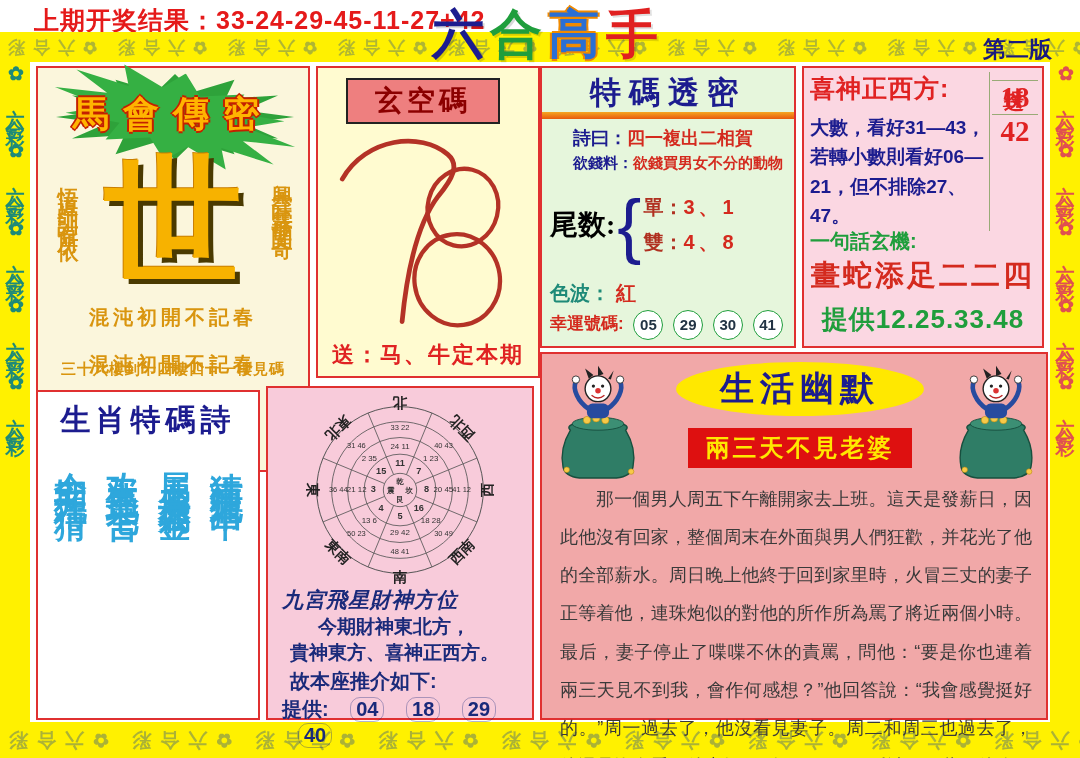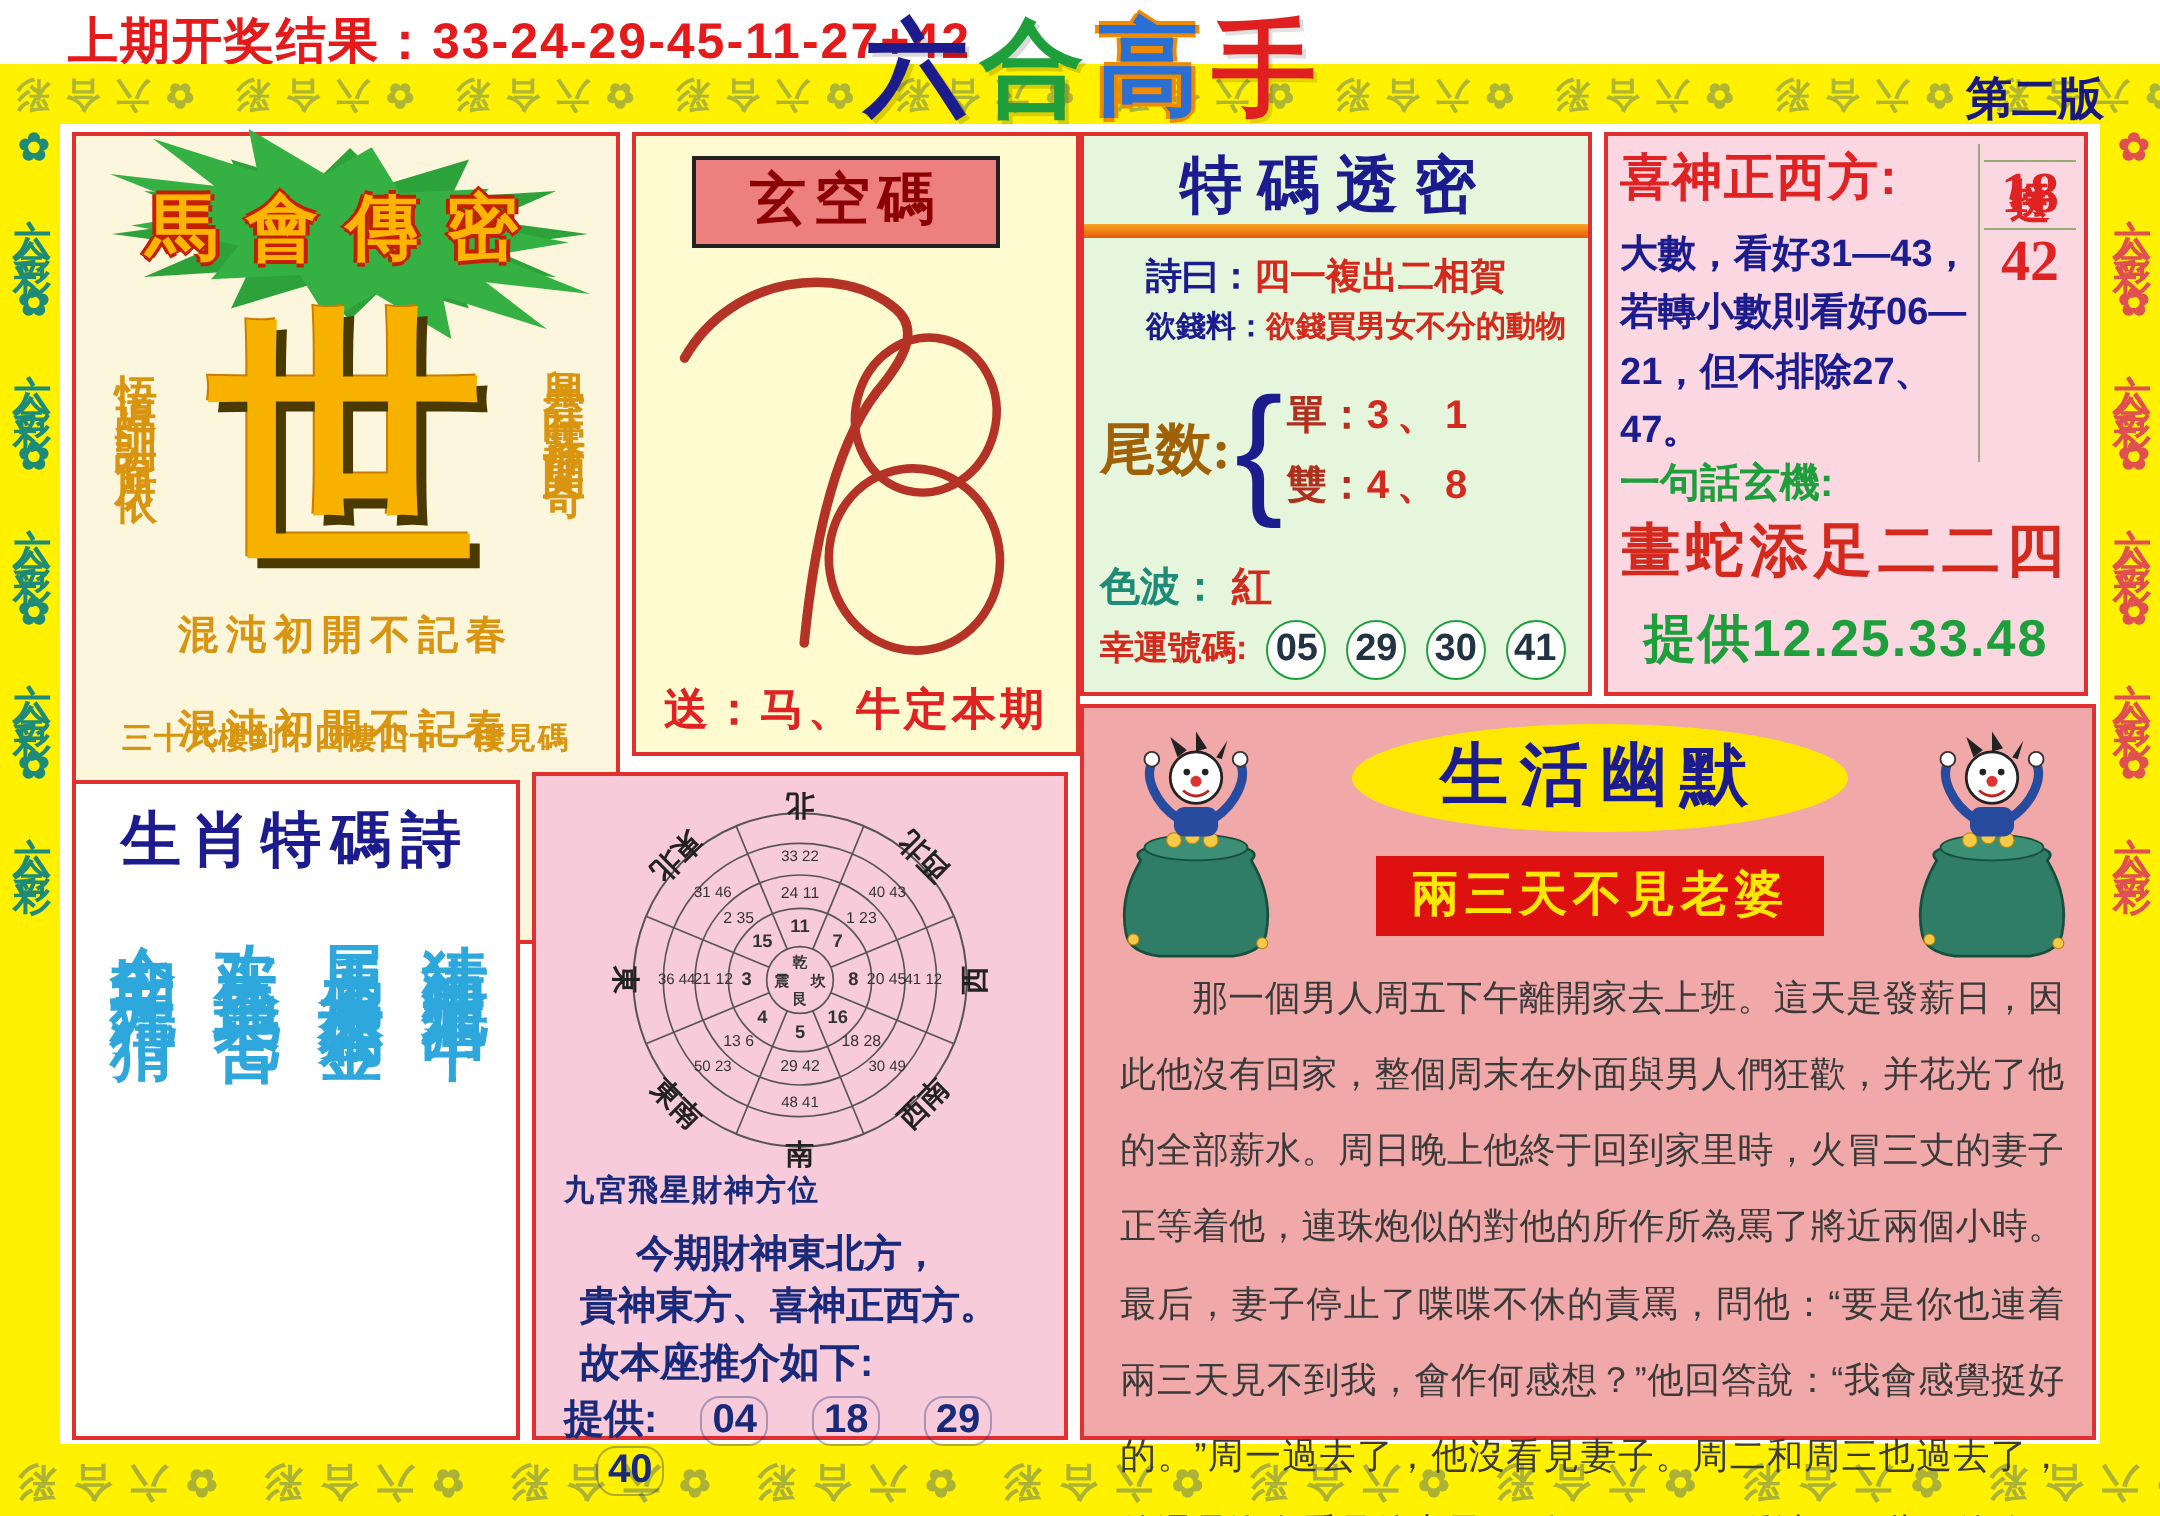--- a/index.html
+++ b/index.html
@@ -48,28 +48,28 @@
   .xk-svg{position:absolute;left:10px;top:52px;}
   .xk-bottom{position:absolute;left:0;top:272px;width:100%;text-align:center;font-size:22px;font-weight:bold;color:#E02222;letter-spacing:2px;}
   
   .toumi{left:510px;top:4px;width:256px;height:282px;background:#E6F6DC;}
   .tm-title{position:absolute;left:0;top:4px;width:100%;text-align:center;font-size:31px;font-weight:bold;color:#1C1C8F;letter-spacing:8px;font-family:"Liberation Serif",serif;}
   .tm-div{position:absolute;left:0;top:44px;width:100%;height:7px;background:linear-gradient(#F5A623,#E8590C);}
   .tm-row{position:absolute;left:8px;font-size:18px;font-weight:bold;white-space:nowrap;padding-left:23px;}
   .tm-r1{top:58px;} .tm-r2{top:86px;font-size:15px;}
   .lbl-navy{color:#1C1C8F;} .val-red{color:#D42A1E;}
   .weishu{position:absolute;left:8px;top:118px;display:flex;align-items:center;}
-  .ws-label{font-size:28px;font-weight:bold;color:#a16207;font-family:"Liberation Serif",serif;}
+  .ws-label{font-size:28px;font-weight:bold;color:#000000;font-family:"Liberation Serif",serif;}
   .ws-brace{font-size:72px;color:#1C1C8F;font-weight:normal;line-height:0.9;margin:0 2px;}
   .ws-line{font-size:20px;font-weight:bold;margin:8px 0;}
   .ws-line .z{color:#B03020;} .ws-line .n{color:#D42A1E;letter-spacing:4px;}
   .sebo{position:absolute;left:8px;top:212px;font-size:20px;font-weight:bold;}
   .sebo .lbl{color:#1E8A78;} .sebo .v{color:#D42A1E;margin-left:6px;}
   .lucky{position:absolute;left:8px;top:242px;font-size:17px;font-weight:bold;color:#D42A1E;white-space:nowrap;}
-  .circ{display:inline-block;width:28px;height:28px;border:1.5px solid #1F9E3C;border-radius:50%;text-align:center;line-height:28px;color:#234;font-size:19px;margin-left:5px;vertical-align:middle;background:#fff;}
+  .circ{display:inline-block;width:28px;height:28px;border:1.5px solid #1F9E3C;border-radius:50%;text-align:center;line-height:28px;color:#234;font-size:15px;margin-left:5px;vertical-align:middle;background:#fff;}
   
   .jinqi{left:772px;top:4px;width:242px;height:282px;background:#FBD7E2;}
   .jq-grid{position:absolute;left:6px;top:4px;right:4px;display:flex;}
   .jq-left{flex:1;}
   .jq-title{font-size:25px;font-weight:bold;color:#E02222;letter-spacing:1px;}
   .jq-body{margin-top:8px;font-size:19px;font-weight:bold;color:#1C1C8F;line-height:1.55;}
   .jq-right{width:46px;border-left:1.5px solid #9a7;padding-left:2px;margin-left:2px;text-align:center;}
   .tesong{writing-mode:vertical-rl;font-size:20px;font-weight:bold;color:#E02222;letter-spacing:4px;margin:0 auto;}
   .jq-num{font-size:29px;font-weight:bold;color:#E02222;font-family:"Liberation Serif",serif;border-top:1.5px solid #9a7;}
   .jq-xlabel{position:absolute;left:6px;top:160px;font-size:20px;font-weight:bold;color:#1F9E3C;}
@@ -77,21 +77,21 @@
   .jq-tigong{position:absolute;left:0;top:234px;width:100%;text-align:center;font-size:26px;font-weight:bold;color:#1F9E3C;letter-spacing:1px;}
   
   .zodiac{left:6px;top:328px;width:224px;height:330px;background:#fff;}
   .zd-title{position:absolute;left:0;top:8px;width:100%;text-align:center;font-size:30px;font-weight:bold;color:#1C1C8F;letter-spacing:5px;font-family:"Liberation Serif",serif;}
   .zd-cols{position:absolute;left:6px;top:54px;right:6px;bottom:8px;display:flex;justify-content:space-around;}
   .zd-col{writing-mode:vertical-rl;font-size:33px;font-weight:bold;color:#2EA7DC;letter-spacing:6px;font-family:"Liberation Serif",serif;}
   
   .compass{left:236px;top:324px;width:268px;height:334px;background:#F8CBDA;}
   .cp-svg{position:absolute;left:14px;top:2px;}
   .cp-line{position:absolute;left:14px;font-weight:bold;color:#1A2A7A;white-space:nowrap;}
-  .cp-h{top:198px;font-size:15px;letter-spacing:1px;}
+  .cp-h{top:198px;font-size:21px;letter-spacing:1px;font-style:italic;}
   .cp-l1{top:226px;left:50px;font-size:19px;}
   .cp-l2{top:252px;left:22px;font-size:19px;}
   .cp-l3{top:280px;left:22px;font-size:20px;}
   .cp-tg{position:absolute;left:14px;top:308px;font-size:20px;font-weight:bold;color:#1A2A7A;}
   .cp-tg b{display:inline-block;margin-left:16px;border:1px solid rgba(26,42,122,.35);border-radius:10px;padding:0 5px;}
   
   .humor{left:510px;top:290px;width:508px;height:368px;background:#F1A8A8;border-width:2.5px;}
   .clown{position:absolute;top:6px;}
   .clown.cl{left:10px;} .clown.cr{left:408px;}
   .hm-ellipse{position:absolute;left:134px;top:8px;width:248px;height:54px;background:#FFE800;border-radius:50%;text-align:center;line-height:54px;font-size:34px;font-weight:bold;color:#1C1C8F;letter-spacing:6px;font-family:"Liberation Serif",serif;}

